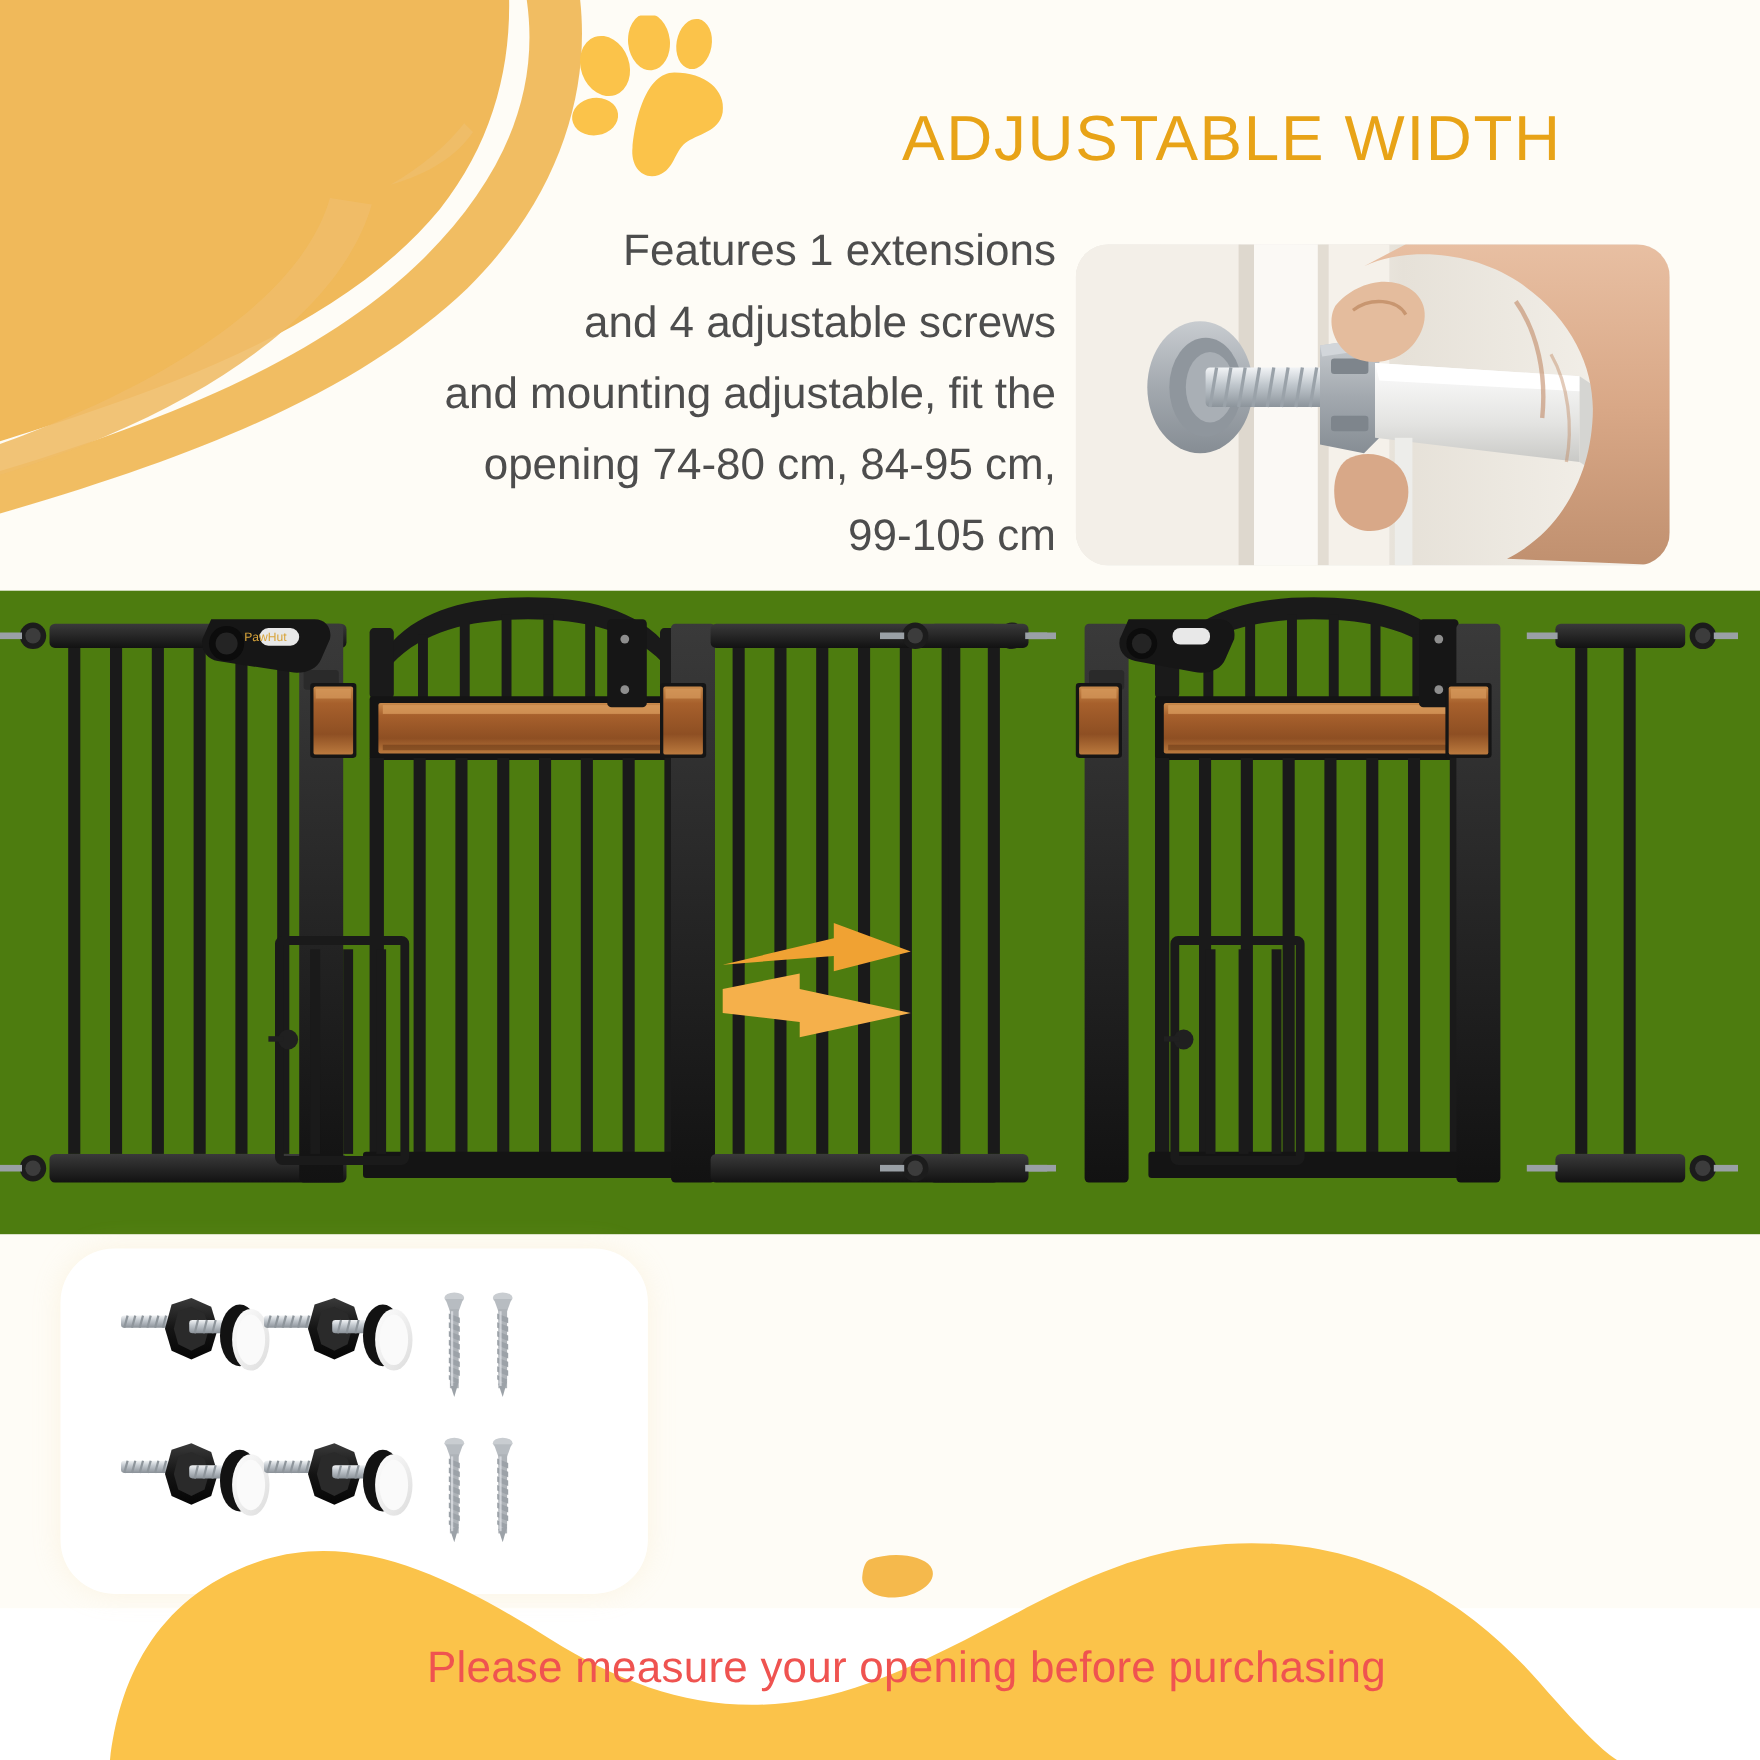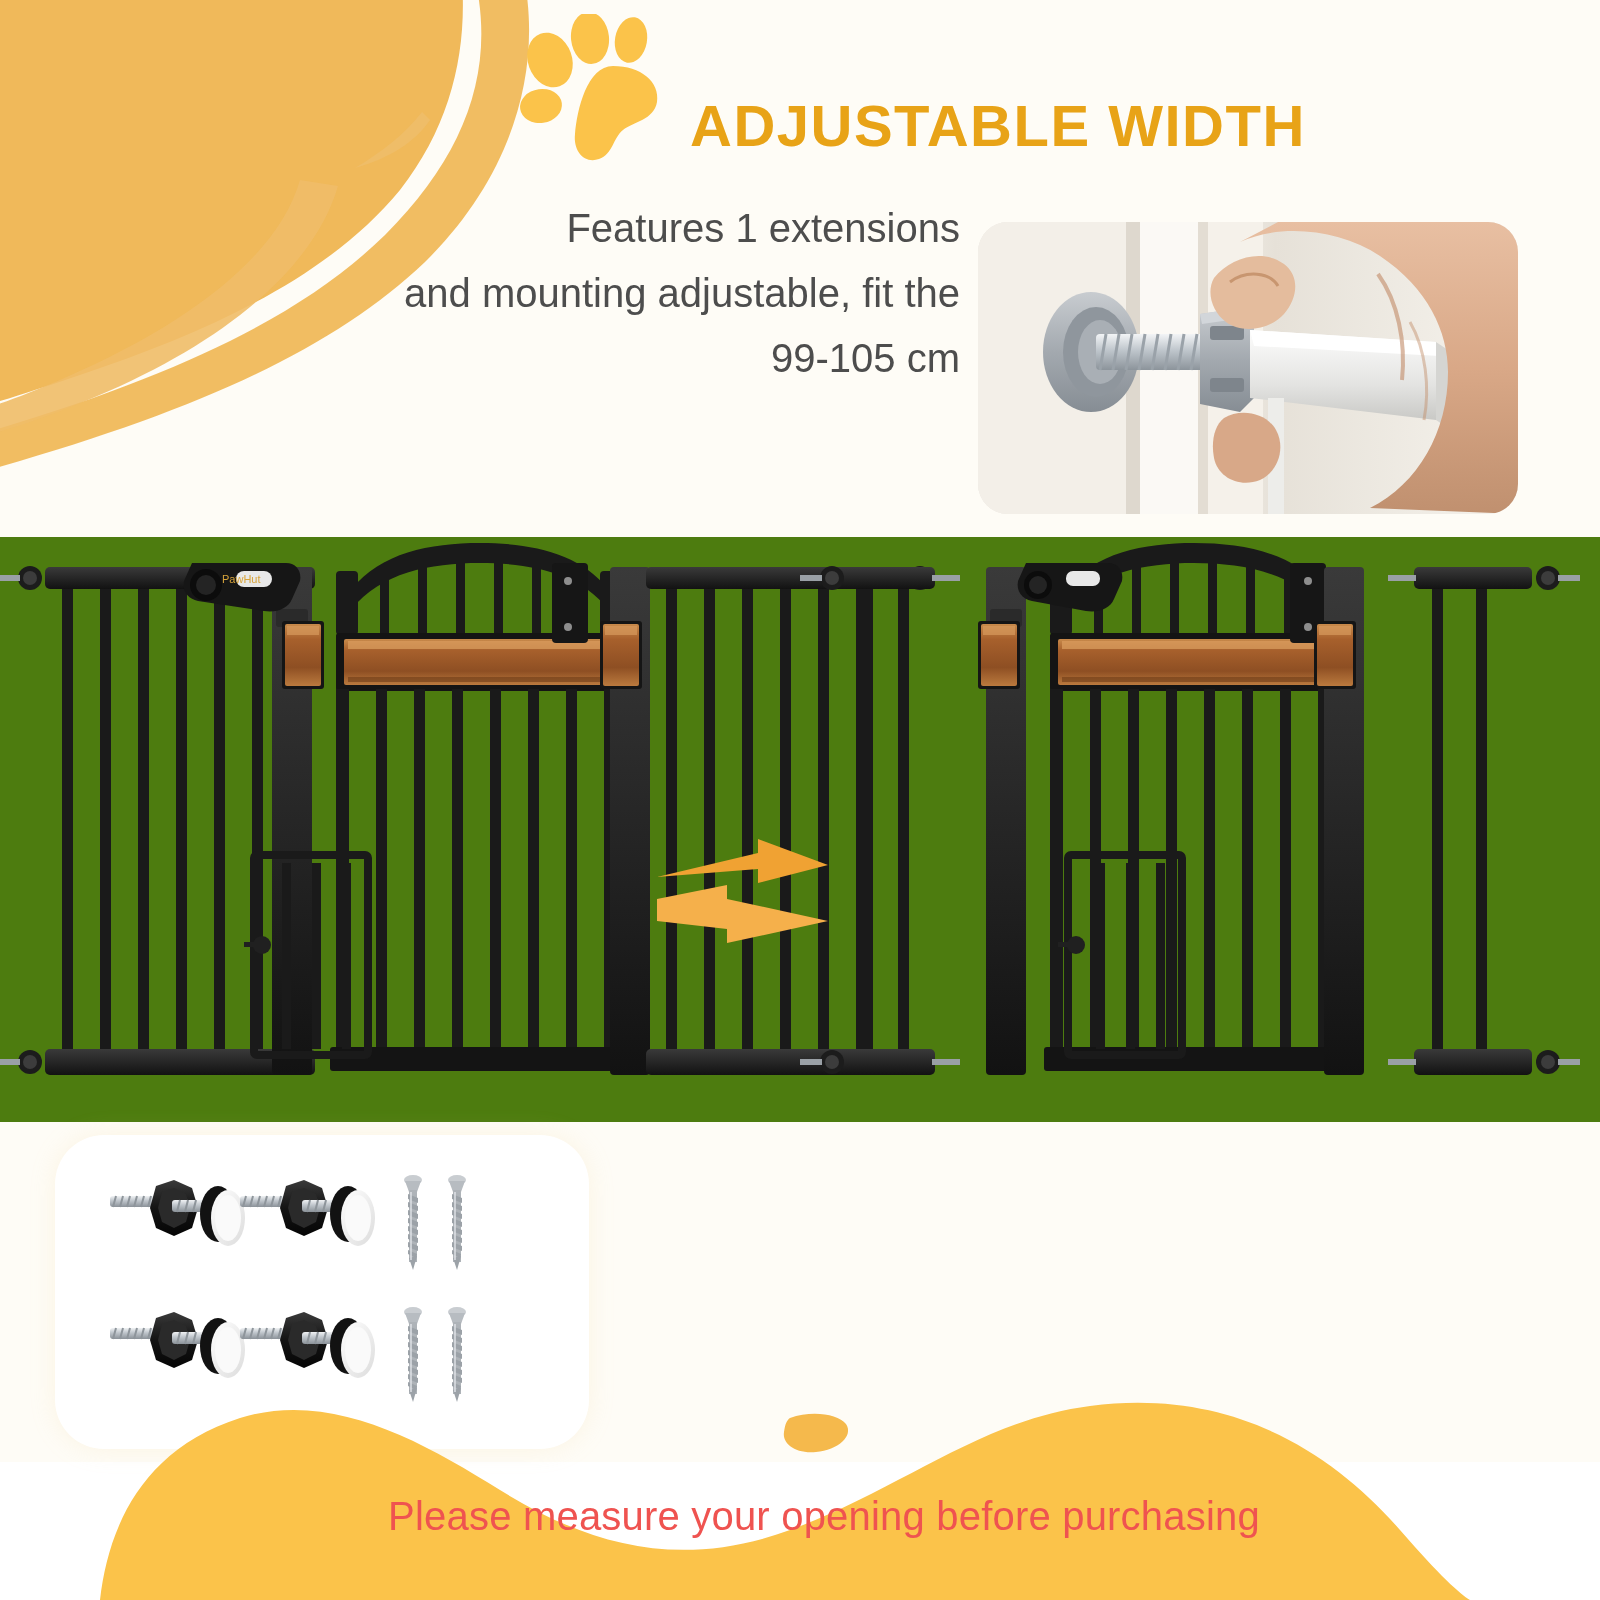--- a/index.html
+++ b/index.html
@@ -16,22 +16,22 @@
   .header-band{
     position:absolute;left:0;top:0;width:1600px;height:537px;
     background:#FEFCF6;overflow:hidden;
   }
   .header-deco{position:absolute;left:0;top:0;width:1600px;height:537px;}
 
   .paw{position:absolute;left:505px;top:14px;width:160px;height:150px;}
 
   .title{
     position:absolute;left:690px;top:96px;width:860px;
-    font-size:58px;font-weight:bold;letter-spacing:1.5px;
-    color:#E8A317;text-align:left;line-height:1.05;
+    font-size:58px;font-weight:normal;letter-spacing:1.5px;
+    color:#E8A317;text-align:center;line-height:1.05;
     font-family:"Liberation Sans", sans-serif;
   }
   .subtitle{
     position:absolute;left:60px;top:196px;width:900px;
     font-size:40px;color:#4D4D4D;line-height:1.62;
     text-align:right;font-family:"Liberation Sans", sans-serif;
     font-weight:300;
   }
   .subtitle .ln{display:block;}
 
@@ -97,21 +97,23 @@
       <ellipse cx="36" cy="92" rx="21" ry="17" transform="rotate(-8 36 92)" fill="#FBC34A"></ellipse>
       <path d="M 108,52 C 136,52 155,68 152,88 C 149,106 128,108 118,116
                C 108,124 108,140 94,145 C 80,150 68,138 70,120
                C 72,96 82,52 108,52 Z" fill="#FBC34A"></path>
     </svg>
 
     <div class="title">ADJUSTABLE WIDTH</div>
 
     <div class="subtitle">
       <span class="ln">Features 1 extensions</span>
+      <span class="ln">and 4 adjustable screws</span>
       <span class="ln">and mounting adjustable, fit the</span>
+      <span class="ln">opening 74-80 cm, 84-95 cm,</span>
       <span class="ln">99-105 cm</span>
     </div>
 
     <div class="photo-inset">
       <svg viewBox="0 0 540 292" width="540" height="292">
         <defs>
           <linearGradient id="doorG" x1="0" y1="0" x2="1" y2="0">
             <stop offset="0" stop-color="#EFEBE4"></stop>
               <stop offset=".35" stop-color="#FAF7F2"></stop>
             <stop offset=".55" stop-color="#E6E1D8"></stop>

